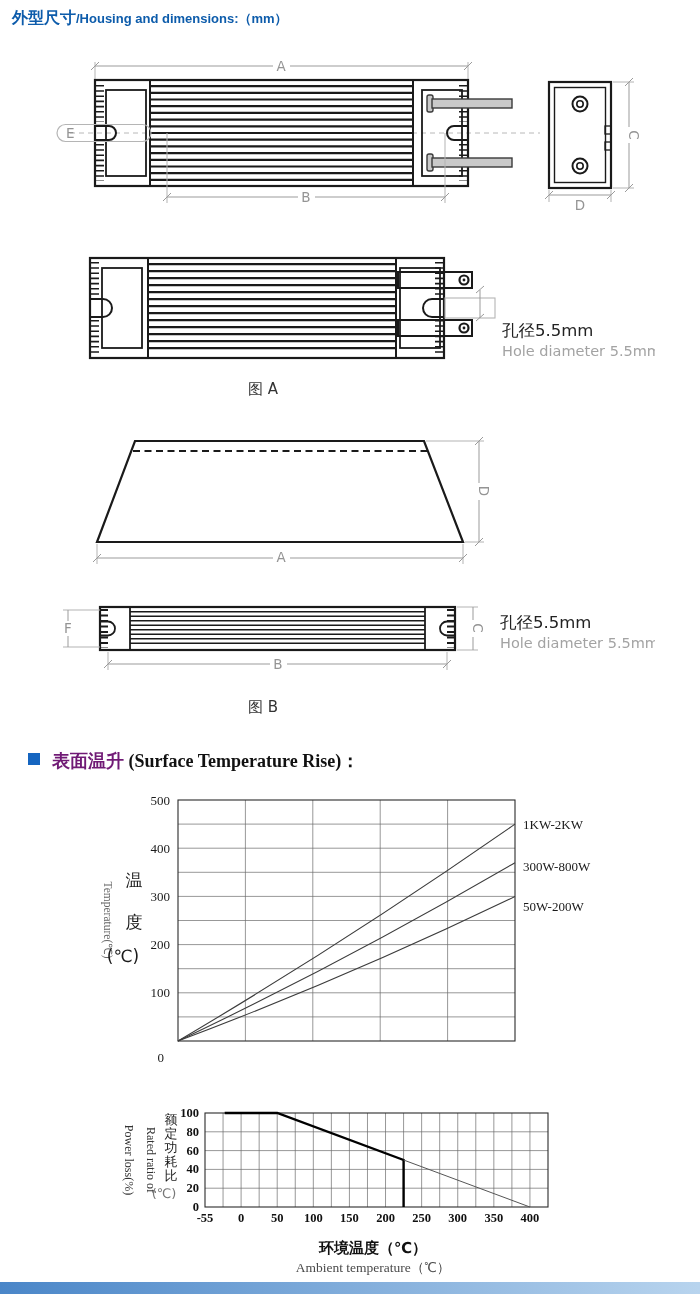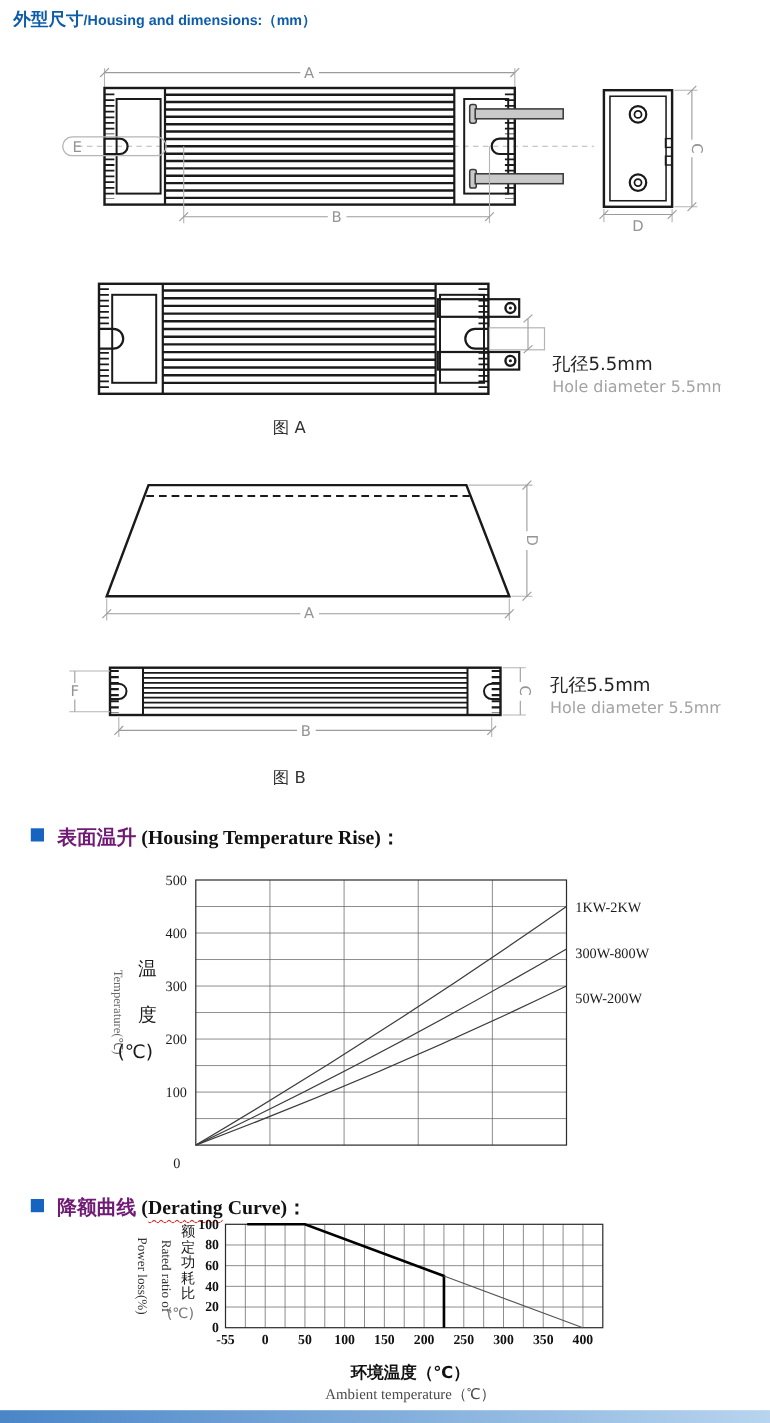--- a/index.html
+++ b/index.html
@@ -213,21 +213,21 @@
       <line class="tk" x1="443" y1="668" x2="451" y2="660"></line>
     <rect x="270" y="656" width="17" height="15" fill="#fff"></rect>
     <text class="dim" x="278" y="669" text-anchor="middle">B</text>
 
     <text class="note-zh" x="500" y="628">孔径5.5mm</text>
     <text class="note-en" x="500" y="648">Hole diameter 5.5mm</text>
     <text class="cap" x="263" y="712" text-anchor="middle">图 B</text>
   </svg>
 
   <div class="sec" style="top:749px">
-    <span class="bullet"></span><span class="zh">表面温升 </span><span class="en">(Housing Temperature Rise)：</span>
+    <span class="bullet"></span><span class="zh">表面温升 </span><span class="en">(Surface Temperature Rise)：</span>
   </div>
 
   <svg id="chart1" class="abs" style="left:90px;top:790px" width="610" height="290" viewBox="0 0 610 290">
     <text class="rot-label" x="14" y="130" text-anchor="middle" transform="rotate(90 14 130)">Temperature(℃)</text>
   <line x1="88" y1="226.9" x2="425" y2="226.9" class="gl"></line>
       <line x1="88" y1="202.8" x2="425" y2="202.8" class="gl"></line>
       <line x1="88" y1="178.7" x2="425" y2="178.7" class="gl"></line>
       <line x1="88" y1="154.6" x2="425" y2="154.6" class="gl"></line>
       <line x1="88" y1="130.5" x2="425" y2="130.5" class="gl"></line>
       <line x1="88" y1="106.4" x2="425" y2="106.4" class="gl"></line>
@@ -249,23 +249,20 @@
       <text x="433" y="39.099999999999994" class="slabel">1KW-2KW</text>
       <path d="M88,251 Q256.5,170.82999999999998 425,72.66" class="crv"></path>
       <text x="433" y="80.66" class="slabel">300W-800W</text>
       <path d="M88,251 Q256.5,187.7 425,106.4" class="crv"></path>
       <text x="433" y="121.4" class="slabel">50W-200W</text>
       <text x="44" y="96" text-anchor="middle" font-size="17" class="zh17">温</text>
       <text x="44" y="138" text-anchor="middle" font-size="17" class="zh17">度</text>
       <text x="33" y="172" text-anchor="middle" font-size="15" class="zh17">(℃)</text>
     </svg>
 
-  <div class="sec" style="top:1086px">
-    <span class="bullet"></span><span class="zh">降额曲线 </span><span class="en">(</span><span class="en squiggle">Derating</span><span class="en"> Curve)：</span>
-  </div>
 
   <svg id="chart2" class="abs" style="left:95px;top:1105px" width="600" height="178" viewBox="0 0 600 178">
     <text class="rot-label2" x="30" y="55" text-anchor="middle" transform="rotate(90 30 55)">Power loss(%)</text>
     <text class="rot-label2" x="52" y="55" text-anchor="middle" transform="rotate(90 52 55)">Rated ratio of</text>
     <text class="xt-zh" x="278" y="148" text-anchor="middle">环境温度（℃）</text>
     <text class="xt-en" x="278" y="167" text-anchor="middle">Ambient temperature（℃）</text>
   <line x1="128.05263157894737" y1="8" x2="128.05263157894737" y2="102" class="gl"></line>
       <line x1="146.10526315789474" y1="8" x2="146.10526315789474" y2="102" class="gl"></line>
       <line x1="164.1578947368421" y1="8" x2="164.1578947368421" y2="102" class="gl"></line>
       <line x1="182.21052631578948" y1="8" x2="182.21052631578948" y2="102" class="gl"></line>

